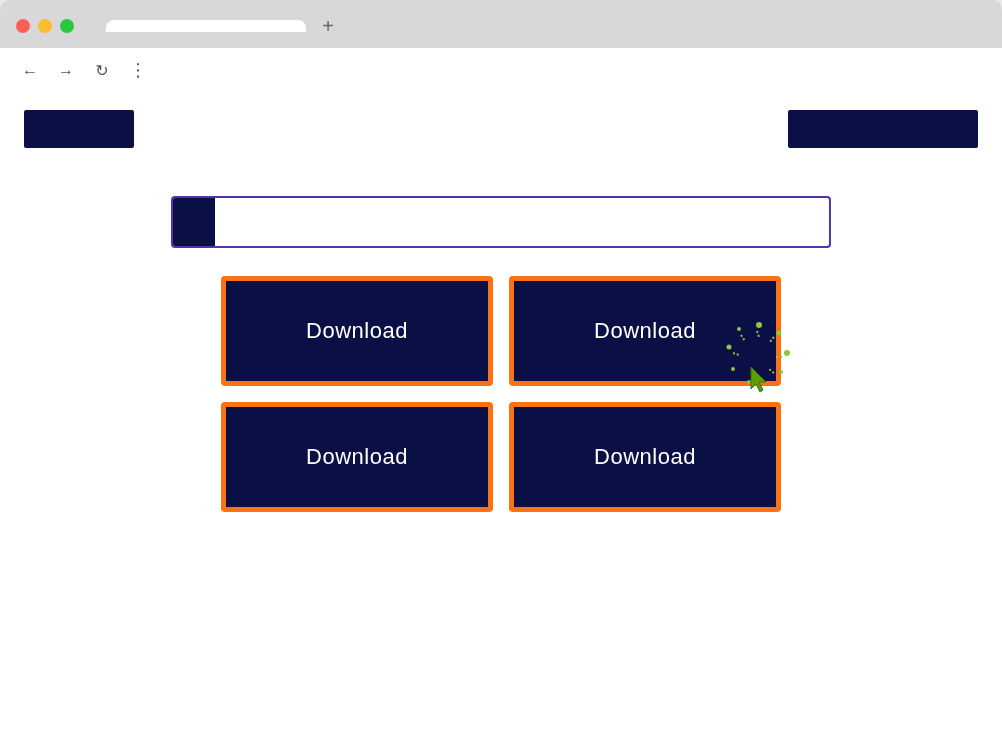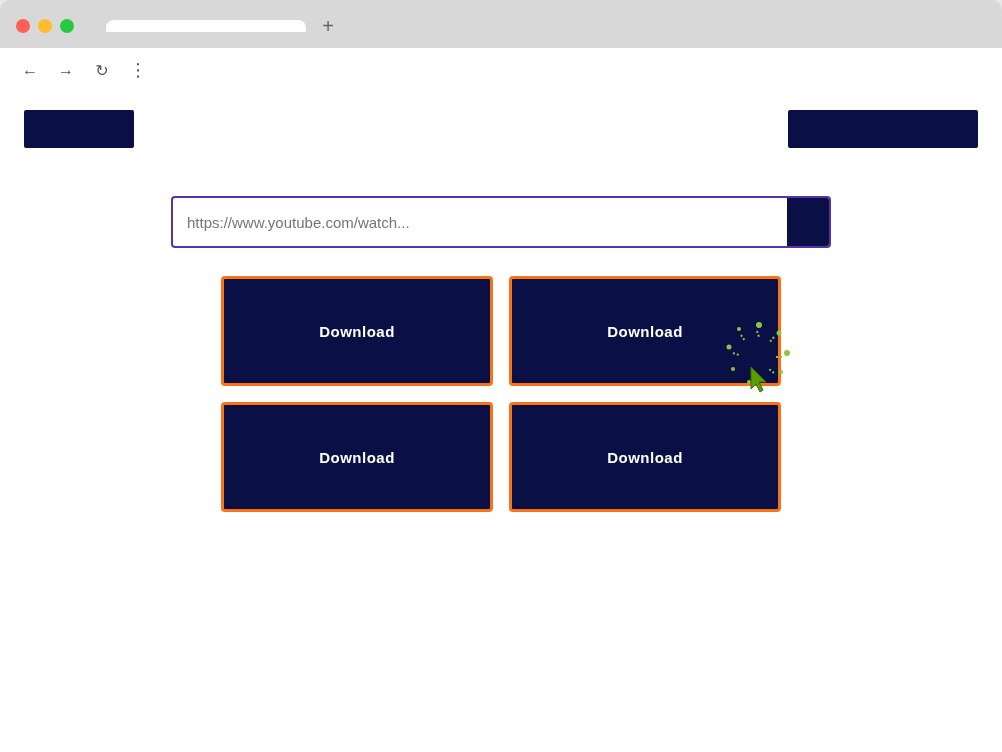--- a/index.html
+++ b/index.html
@@ -183,26 +183,26 @@
       display: grid;
       grid-template-columns: 1fr 1fr;
       gap: 16px;
       width: 560px;
       position: relative;
     }
 
     .download-btn {
       background: #0a1045;
       color: white;
-      border: 3px solid #f97316;
+      border: 5px solid #f97316;
       border-radius: 4px;
       padding: 0;
       height: 110px;
-      font-size: 15px;
-      font-weight: 700;
+      font-size: 22px;
+      font-weight: 400;
       cursor: pointer;
       display: flex;
       align-items: center;
       justify-content: center;
       letter-spacing: 0.5px;
     }
   </style>
 </head>
 <body>
 
@@ -232,21 +232,20 @@
   <div class="page-content">
 
     <div class="site-header">
       <div class="logo-block"></div>
       <div class="cta-block"></div>
     </div>
 
     <div class="main-area">
 
       <div class="url-input-container">
-        <input class="url-input" type="text" placeholder="https://www.youtube.com/watch..." style="">
         <button class="url-submit-btn"></button>
       </div>
 
       <div class="buttons-grid">
 
         <button class="download-btn">Download</button>
 
         <div style="position:relative;">
           <button class="download-btn" style="width:100%;">Download</button>
 

